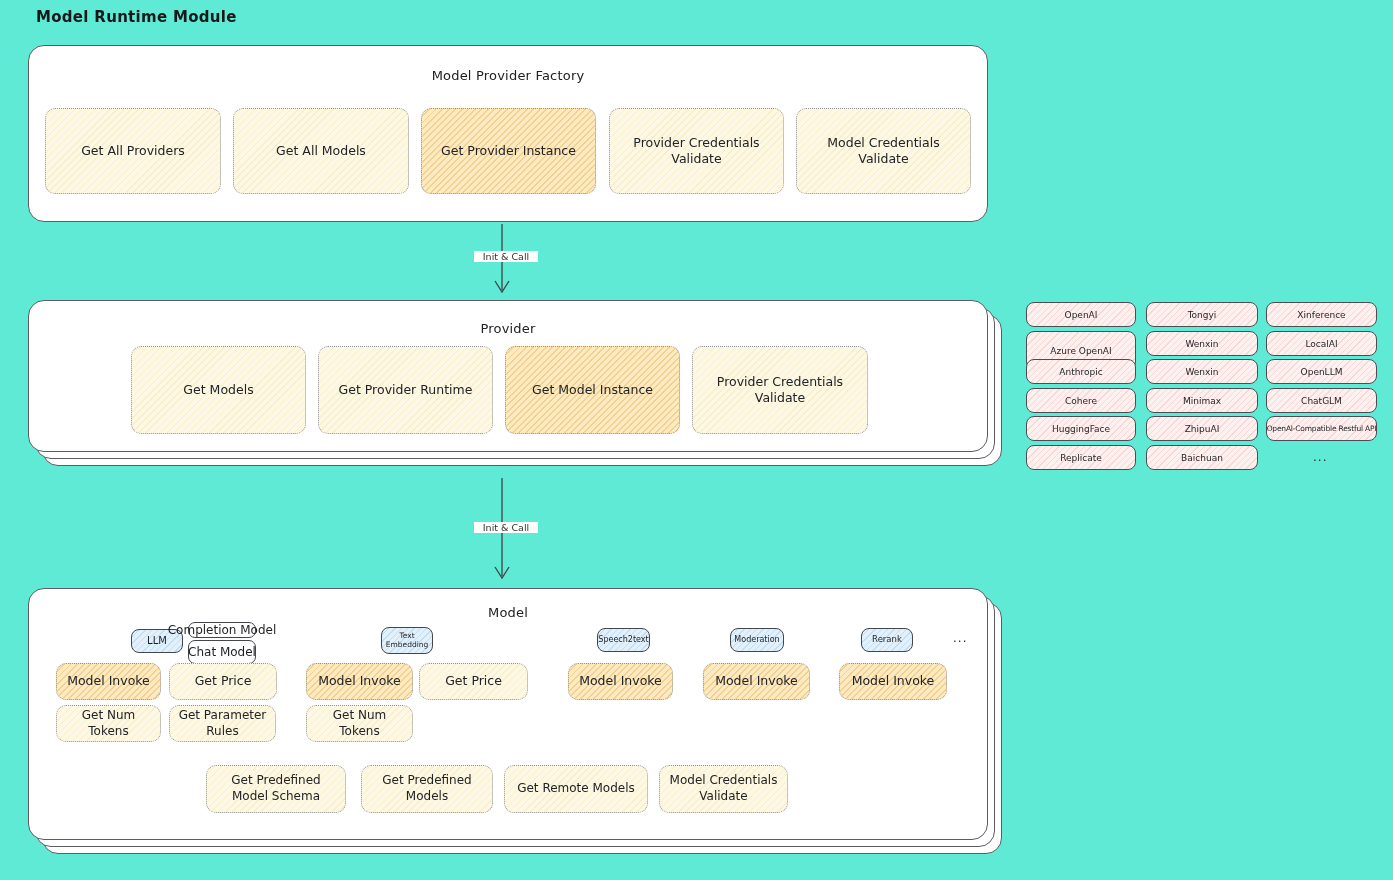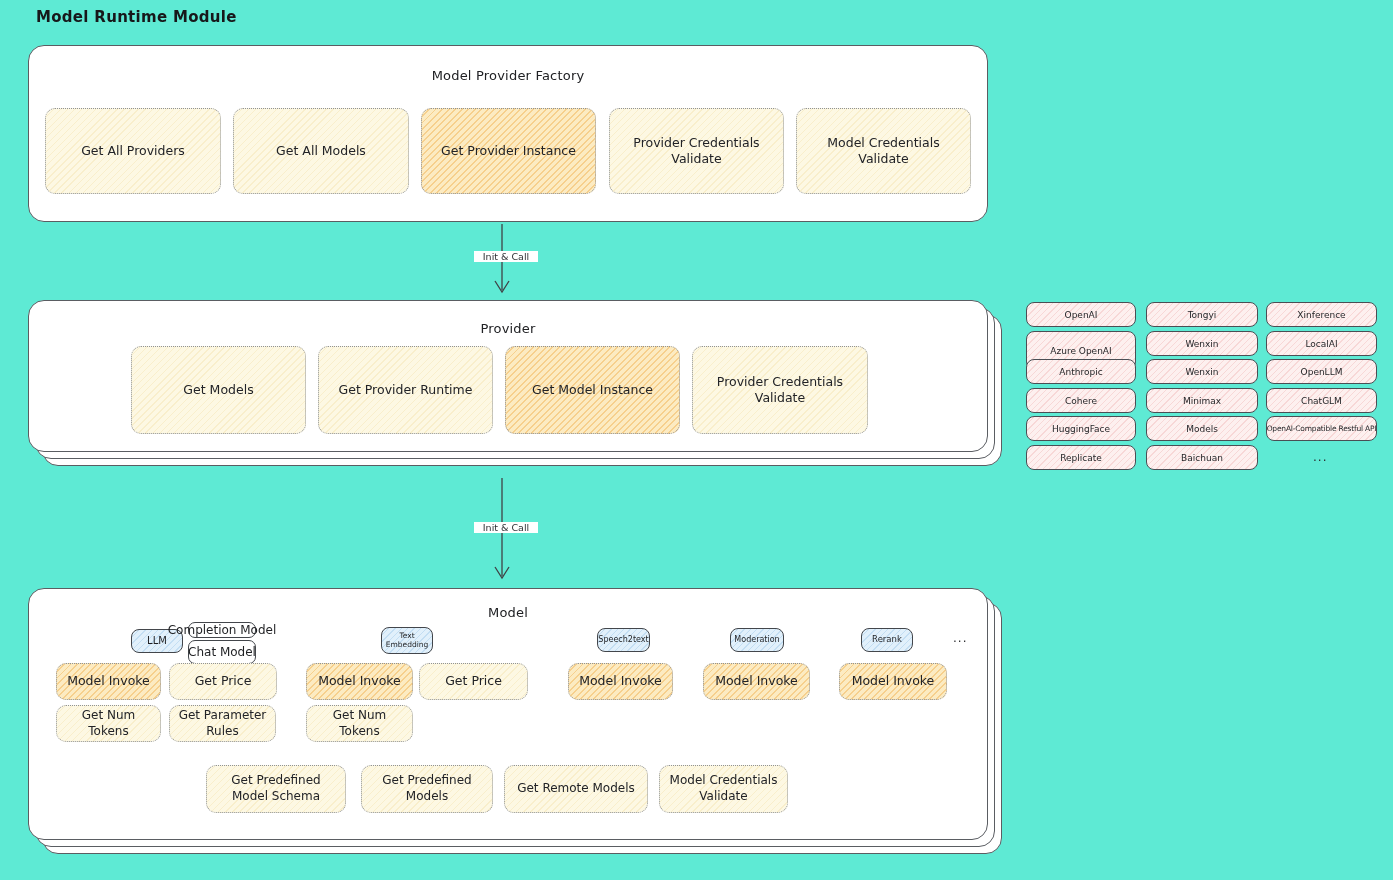--- a/index.html
+++ b/index.html
@@ -99,21 +99,21 @@
 
   <div class="chip" style="left:1026px;top:359px;width:110px;height:25px;">Anthropic</div>
   <div class="chip" style="left:1146px;top:359px;width:112px;height:25px;">Wenxin</div>
   <div class="chip" style="left:1266px;top:359px;width:111px;height:25px;">OpenLLM</div>
 
   <div class="chip" style="left:1026px;top:388px;width:110px;height:25px;">Cohere</div>
   <div class="chip" style="left:1146px;top:388px;width:112px;height:25px;">Minimax</div>
   <div class="chip" style="left:1266px;top:388px;width:111px;height:25px;">ChatGLM</div>
 
   <div class="chip" style="left:1026px;top:416px;width:110px;height:25px;">HuggingFace</div>
-  <div class="chip" style="left:1146px;top:416px;width:112px;height:25px;">Models</div>
+  <div class="chip" style="left:1146px;top:416px;width:112px;height:25px;">ZhipuAI</div>
   <div class="chip long" style="left:1266px;top:416px;width:111px;height:25px;">OpenAI-Compatible Restful API</div>
 
   <div class="chip" style="left:1026px;top:445px;width:110px;height:25px;">Replicate</div>
   <div class="chip" style="left:1146px;top:445px;width:112px;height:25px;">Baichuan</div>
   <div class="dots" style="left:1313px;top:450px;">...</div>
 
   <svg class="connector" style="left:492px;top:478px;" width="20" height="104">
     <line x1="10" y1="0" x2="10" y2="98" stroke="#3f4246" stroke-width="1.3"></line>
     <polyline points="3,89 10,100 17,89" fill="none" stroke="#3f4246" stroke-width="1.3"></polyline>
   </svg>

